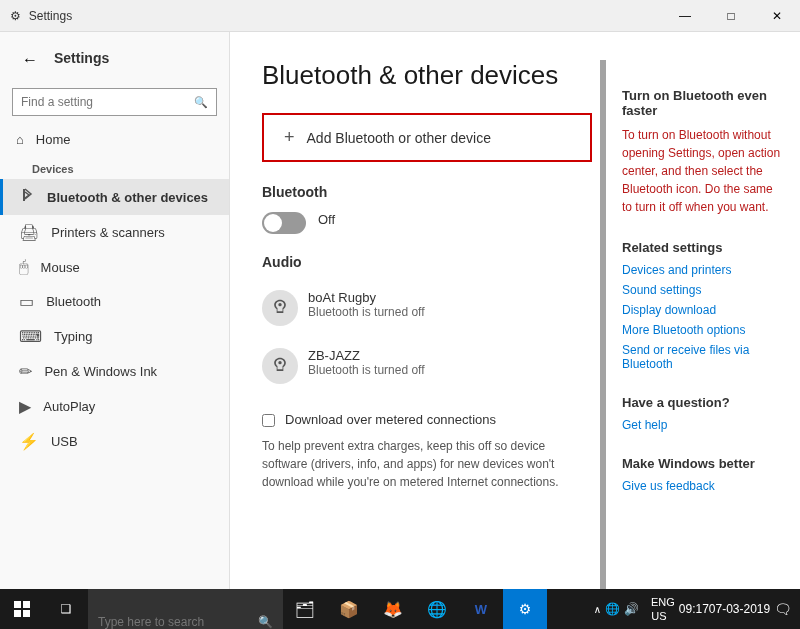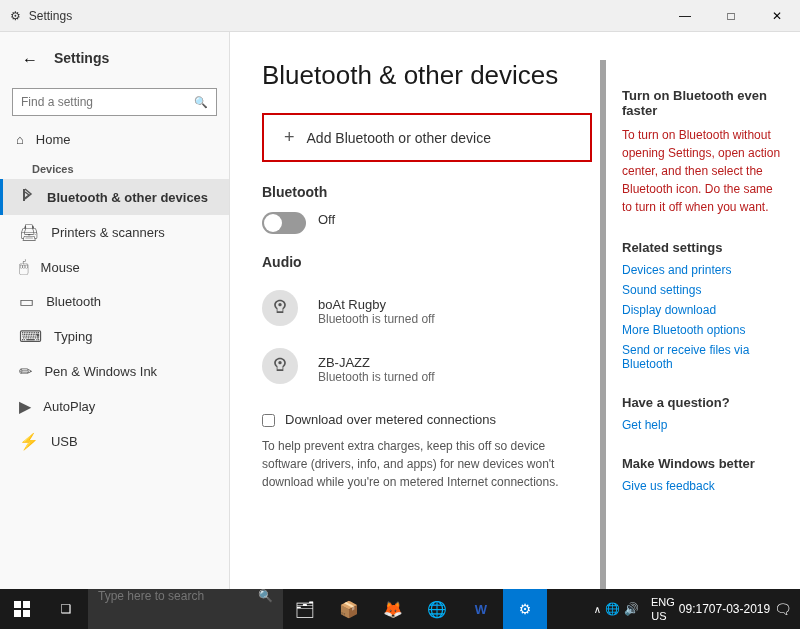--- a/index.html
+++ b/index.html
@@ -123,21 +123,21 @@
     .toggle.off { background: #999; }
     .toggle-knob {
       position: absolute; top: 2px; left: 2px;
       width: 18px; height: 18px; background: #fff; border-radius: 50%;
       transition: left 0.2s;
     }
     .toggle-label { font-size: 13px; color: #333; }
 
     
     .device-item {
-      display: flex; align-items: flex-end; gap: 20px;
+      display: flex; align-items: flex-start; gap: 10px;
       padding: 8px 0; margin-bottom: 6px;
     }
     .device-icon-wrap {
       width: 36px; height: 36px; background: #e0e0e0; border-radius: 50%;
       display: flex; align-items: center; justify-content: center;
       font-size: 18px; flex-shrink: 0;
     }
     .device-name { font-size: 13px; color: #333; font-weight: 500; }
     .device-status { font-size: 12px; color: #666; }
 
@@ -347,21 +347,21 @@
     <div class="taskbar-left">
       <button class="taskbar-btn">
         <svg width="16" height="16" viewBox="0 0 16 16" fill="white">
           <rect x="0" y="0" width="7" height="7"></rect>
             <rect x="9" y="0" width="7" height="7"></rect>
           <rect x="0" y="9" width="7" height="7"></rect>
             <rect x="9" y="9" width="7" height="7"></rect>
         </svg>
       </button>
       <button class="taskbar-btn" style="font-size:12px;">❑</button>
-      <div style="display:flex; align-items:flex-start; background:#333; height:40px; padding:0 10px;">
+      <div style="display:flex; align-items:flex-end; background:#333; height:40px; padding:0 10px;">
         <input type="text" placeholder="Type here to search" style="background: transparent; border: none; outline: none; color: rgb(170, 170, 170); font-size: 12px; width: 160px;">
         <span style="color:#aaa; font-size:12px;">🔍</span>
       </div>
       <button class="taskbar-btn" style="font-size:16px;">🗂</button>
       <button class="taskbar-btn" style="font-size:16px;">📦</button>
       <button class="taskbar-btn" style="font-size:16px;">🦊</button>
       <button class="taskbar-btn" style="font-size:16px;">🌐</button>
       <button class="taskbar-btn" style="font-size:13px; color:#2b5dbf; font-weight:bold;">W</button>
       <button class="taskbar-btn" style="background:#0078d4; font-size:14px;">⚙</button>
     </div>

